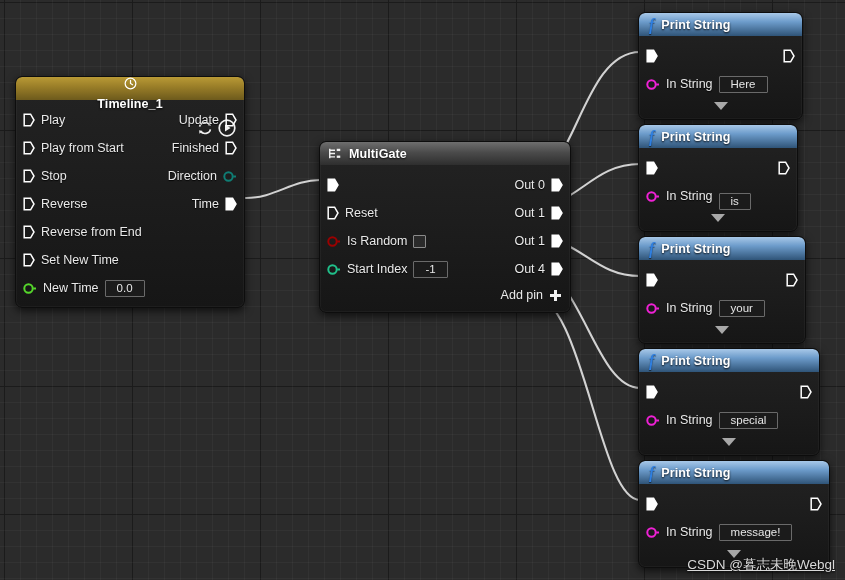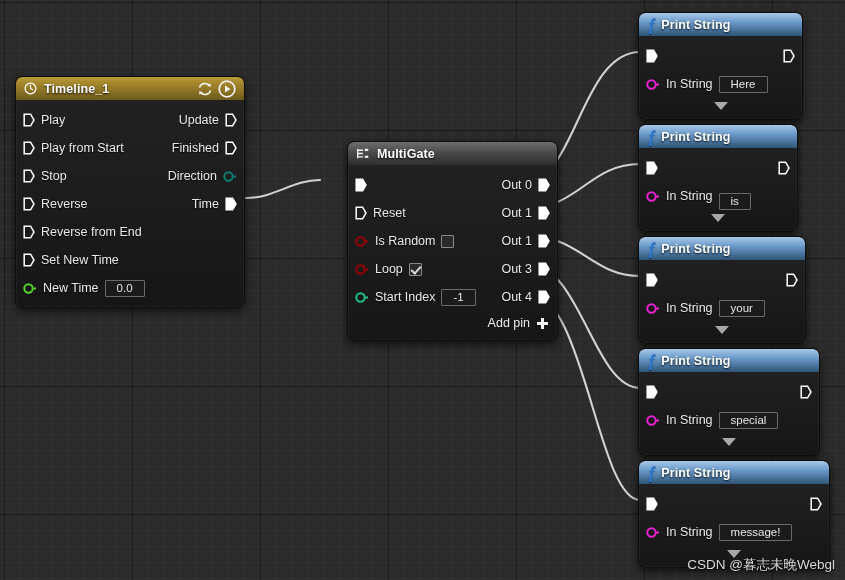--- a/index.html
+++ b/index.html
@@ -50,20 +50,21 @@
     color: #ffffff;
     text-shadow: 0 1px 2px rgba(0,0,0,0.9);
     white-space: nowrap;
     letter-spacing: .1px;
   }
   .node-body { padding: 6px 0 5px; position: relative; }
 
   
   .hdr-timeline {
     background: linear-gradient(180deg, #b99a36 0%, #9a7e28 42%, #6d5a1c 100%);
+    flex-direction: column;
   }
   .hdr-multigate {
     background: linear-gradient(180deg, #6e6e6e 0%, #4b4b4b 45%, #2e2e2e 100%);
   }
   .hdr-print {
     background: linear-gradient(180deg, #a8c8e8 0%, #6d9ccb 38%, #2f5478 100%);
   }
 
   
   .row {
@@ -178,20 +179,21 @@
   
   #watermark {
     position: absolute;
     right: 10px;
     bottom: 6px;
     font-size: 13.5px;
     color: #d9d9d9;
     text-shadow: 0 1px 2px rgba(0,0,0,0.9);
     white-space: nowrap;
     pointer-events: none;
+    text-decoration: underline;
   }
 </style>
 </head>
 <body>
 
 <div id="canvas">
 
   <svg id="wires" width="845" height="580">
     <g fill="none" stroke="#d2d2d2" stroke-width="2.1" stroke-linecap="round">
 
@@ -345,21 +347,21 @@
             </svg>
           </span>
           <span class="pin-label">New Time</span>
           <span class="valbox">0.0</span>
         </span>
       </div>
 
     </div>
   </div>
 
-  <div class="node" id="node-multigate" style="left:319px; top:141px; width:211px;margin-left:28px;">
+  <div class="node" id="node-multigate" style="left:319px; top:141px; width:252px;">
     <div class="node-header hdr-multigate">
       <span style="display:flex;align-items:center;">
         <svg width="14" height="13" viewBox="0 0 16 14">
           <path d="M2 1.5 V12.5" stroke="#f2f2f2" stroke-width="1.6"></path>
           <path d="M2 3.2 H8" stroke="#f2f2f2" stroke-width="1.6"></path>
           <path d="M2 7 H8" stroke="#f2f2f2" stroke-width="1.6"></path>
           <path d="M2 10.8 H8" stroke="#f2f2f2" stroke-width="1.6"></path>
           <rect x="10" y="1.6" width="4" height="2.6" fill="#f2f2f2"></rect>
           <rect x="10" y="9.4" width="4" height="2.6" fill="#f2f2f2"></rect>
         </svg>
@@ -420,40 +422,20 @@
         <span class="pin-right">
           <span class="pin-label">Out 1</span>
           <span class="exec">
             <svg width="12" height="14" viewBox="0 0 12 14">
                 <path d="M1.2 1.2 L7.6 1.2 L11 7 L7.6 12.8 L1.2 12.8 Z" fill="#ffffff" stroke="#ffffff" stroke-width="1.5"></path>
               </svg>
           </span>
         </span>
       </div>
 
-      <div class="row split">
-        <span class="pin-left">
-          <span class="dot">
-            <svg width="14" height="11" viewBox="0 0 14 11">
-              <circle cx="5.5" cy="5.5" r="4.2" fill="none" stroke="#9c0000" stroke-width="2"></circle>
-              <path d="M10.2 5.5 L13 5.5" stroke="#9c0000" stroke-width="2.2"></path>
-            </svg>
-          </span>
-          <span class="pin-label">Loop</span>
-          <span class="checkbox checked"></span>
-        </span>
-        <span class="pin-right">
-          <span class="pin-label">Out 3</span>
-          <span class="exec">
-            <svg width="12" height="14" viewBox="0 0 12 14">
-                <path d="M1.2 1.2 L7.6 1.2 L11 7 L7.6 12.8 L1.2 12.8 Z" fill="#ffffff" stroke="#ffffff" stroke-width="1.5"></path>
-              </svg>
-          </span>
-        </span>
-      </div>
 
       <div class="row split">
         <span class="pin-left">
           <span class="dot">
             <svg width="14" height="11" viewBox="0 0 14 11">
               <circle cx="5.5" cy="5.5" r="4.2" fill="none" stroke="#20c08a" stroke-width="2"></circle>
               <path d="M10.2 5.5 L13 5.5" stroke="#20c08a" stroke-width="2.2"></path>
             </svg>
           </span>
           <span class="pin-label">Start Index</span>

